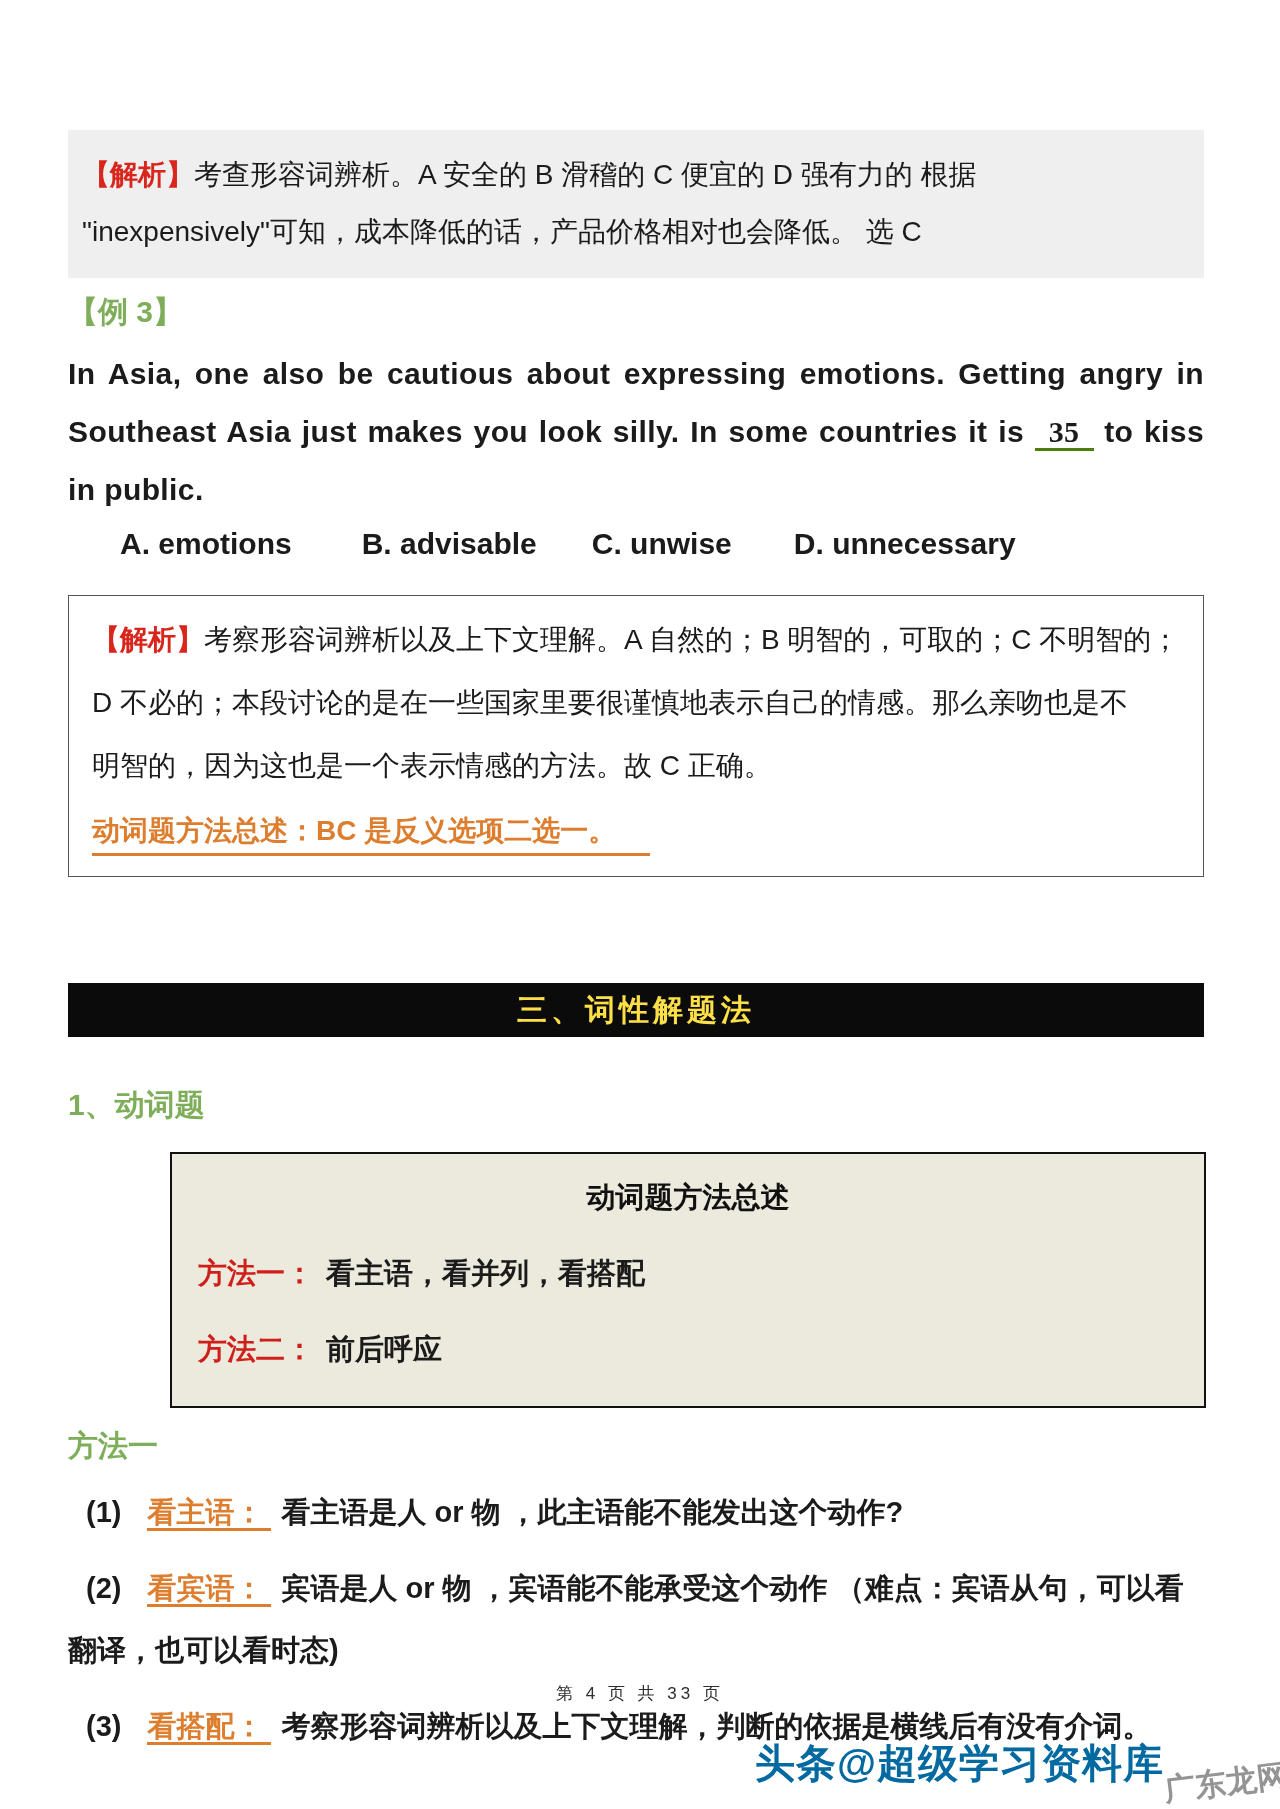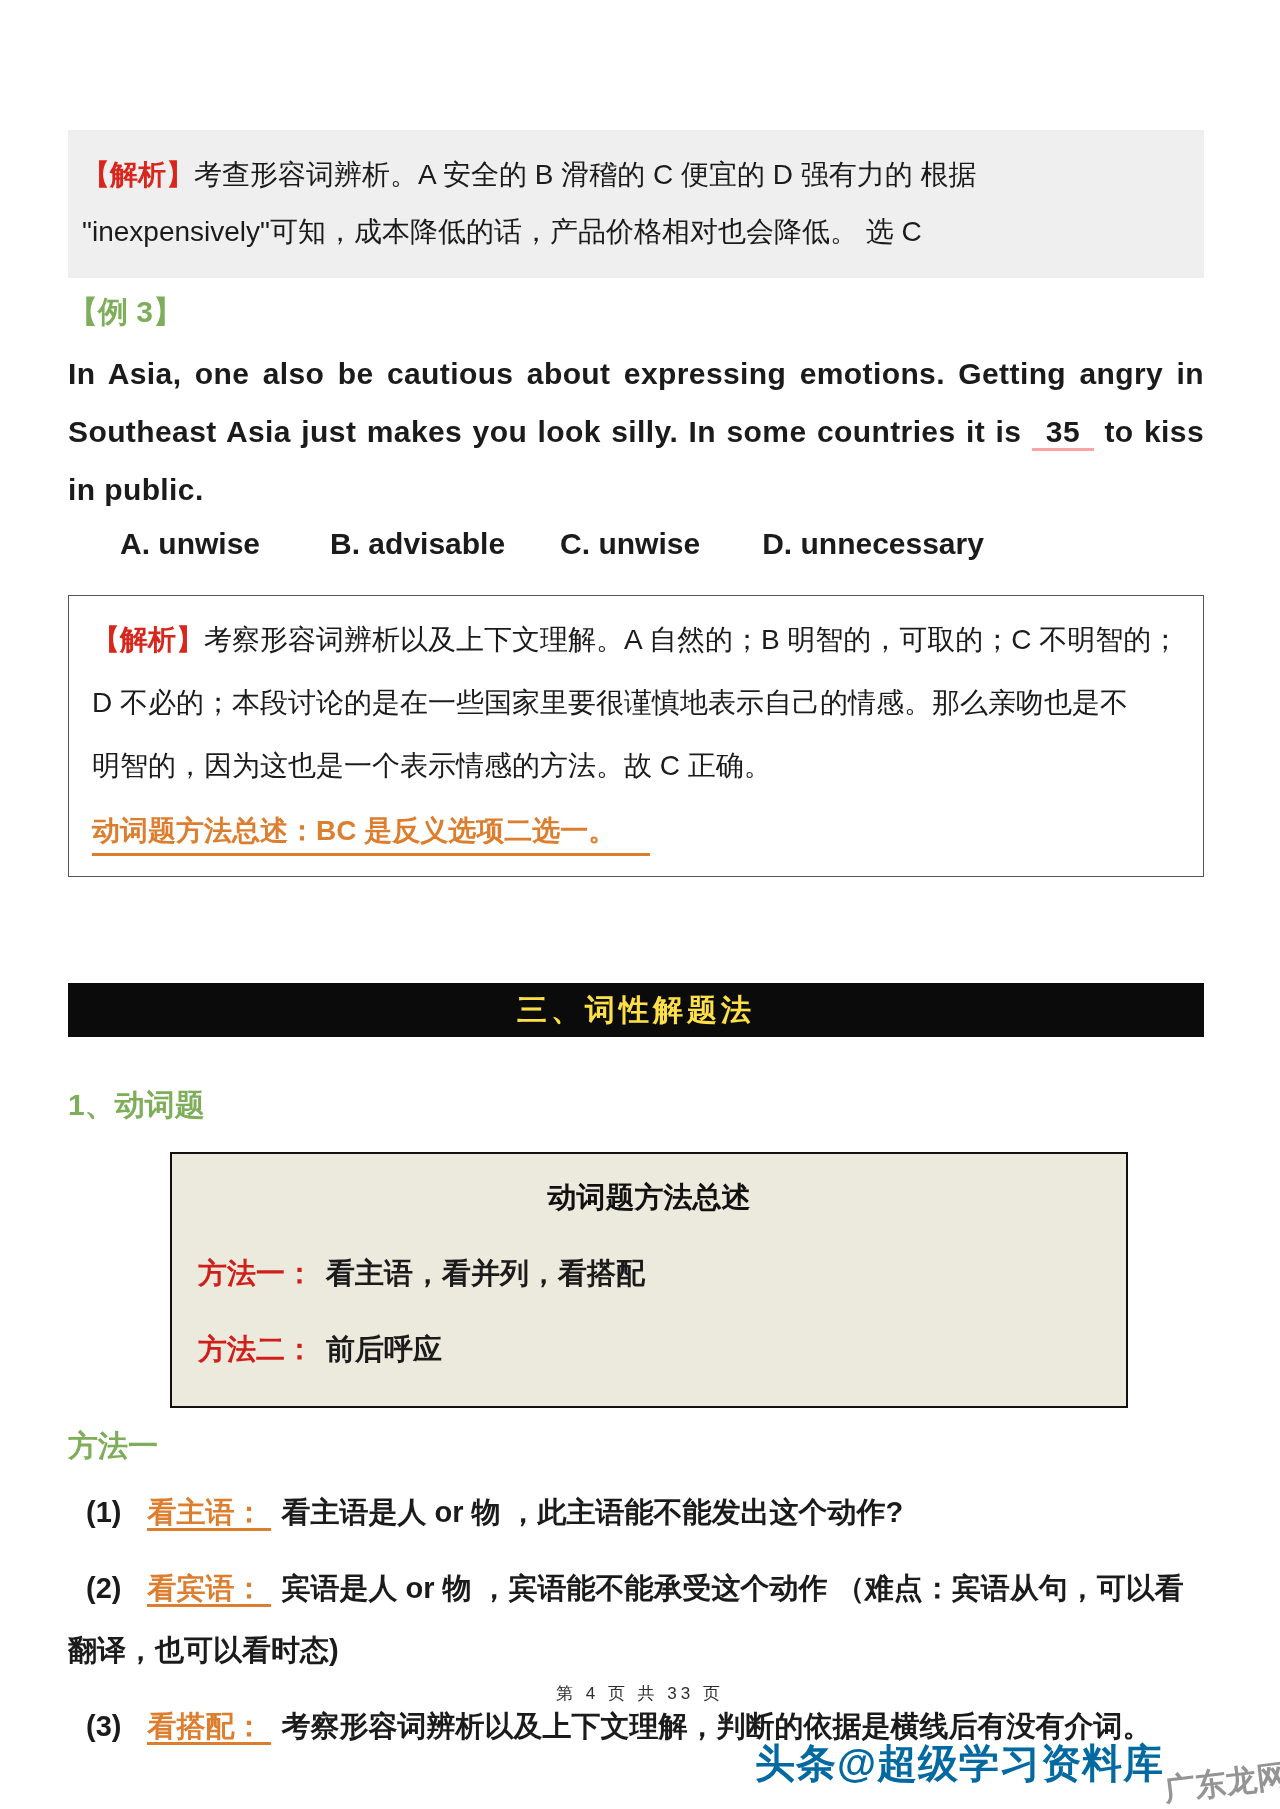--- a/index.html
+++ b/index.html
@@ -30,22 +30,23 @@
     font-size:30px; margin-top:14px;
   }
 
   .passage {
     font-weight:bold; font-size:30px;
     line-height:58px; margin-top:12px;
     letter-spacing:0.4px;
   }
   .passage .just { text-align:justify; text-align-last:justify; }
   .blank {
-    border-bottom:3px solid #fca5a5;
+    border-bottom:3px solid #4d7c0f;
     padding:0 14px;
+    font-family:Liberation Serif, serif;
   }
 
   .options {
     display:flex; align-items:baseline;
     font-weight:bold; font-size:30px;
     margin-top:8px; padding-left:52px;
   }
   .options span { margin-right:70px; }
   .options span:nth-child(2) { margin-right:55px; }
   .options span:nth-child(3) { margin-right:62px; }
@@ -79,21 +80,21 @@
   }
 
   .subsection {
     color:#7fae5a; font-weight:bold;
     font-size:30px; margin-top:48px;
   }
 
   
   .summary-box {
     margin:26px 0 0 102px;
-    width:958px;
+    width:1036px;
     background:#ece9dd;
     border:2px solid #111;
     padding:24px 0 36px;
   }
   .summary-title {
     text-align:center; font-weight:bold; font-size:29px; color:#111;
   }
   .summary-row {
     font-size:29px; font-weight:bold;
     padding-left:26px; margin-top:36px;
@@ -153,21 +154,21 @@
 
   <div class="example-heading">【例 3】</div>
 
   <div class="passage">
     <div class="just">In Asia, one also be cautious about expressing emotions. Getting angry in</div>
     <div class="just"><span>Southeast Asia just makes you look silly. In some countries it is</span> <span class="blank">35</span> <span>to kiss</span></div>
     <div>in public.</div>
   </div>
 
   <div class="options">
-    <span>A. unwise</span>
+    <span>A. emotions</span>
     <span>B. advisable</span>
     <span>C. unwise</span>
     <span>D. unnecessary</span>
   </div>
 
   <div class="analysis-box">
     <div><span class="tag-red">【解析】</span><span>考察形容词辨析以及上下文理解。A 自然的；B 明智的，可取的；C 不明智的；</span></div>
     <div>D 不必的；本段讨论的是在一些国家里要很谨慎地表示自己的情感。那么亲吻也是不</div>
     <div>明智的，因为这也是一个表示情感的方法。故 C 正确。</div>
     <div class="tip-line"><span class="tip">动词题方法总述：BC 是反义选项二选一。</span></div>

